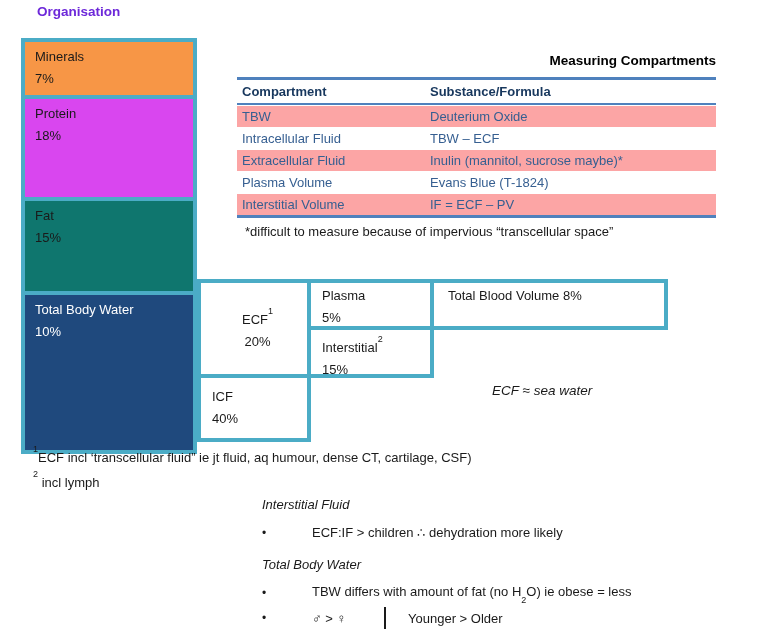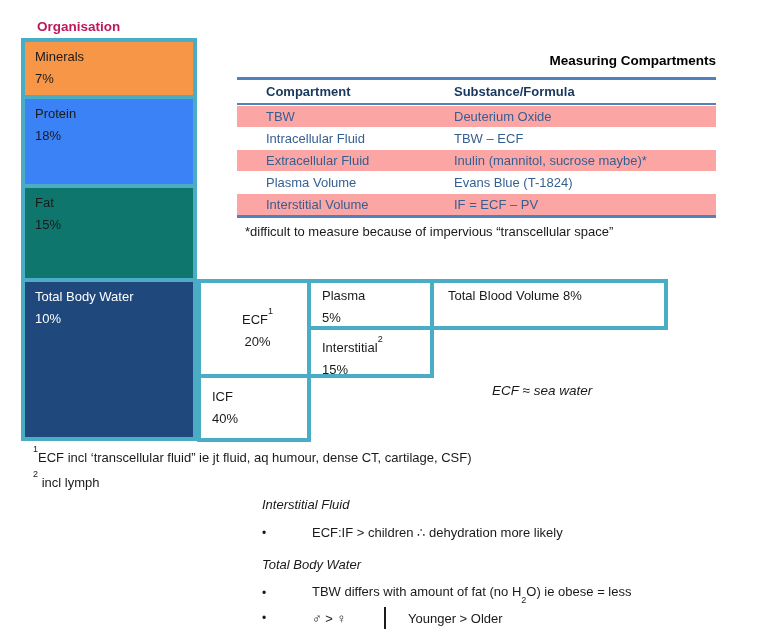--- a/index.html
+++ b/index.html
@@ -2,40 +2,40 @@
 <html><head>
 <meta charset="utf-8">
 <style>
   html,body{margin:0;padding:0;background:#fff;}
   .canvas{
     position:relative;width:760px;height:632px;background:#ffffff;overflow:hidden;
     font-family:"Liberation Sans",sans-serif;color:#1a1a1a;font-size:13px;
   }
 
   
-  .org-title{position:absolute;left:37px;top:19px;font-size:13.5px;font-weight:bold;color:#be185d;margin:0;}
+  .org-title{position:absolute;left:37px;top:4px;font-size:13.5px;font-weight:bold;color:#6d28d9;margin:0;}
 
   
   .stack{position:absolute;left:21px;top:38px;width:176px;}
   .seg{box-sizing:border-box;border:4px solid #4BACC6;padding:4px 8px 0 10px;line-height:22px;}
   .seg + .seg{margin-top:-4px;}
   .seg-minerals{height:61px;background:#F79646;}
-  .seg-protein{height:93px;background:#3b82f6;}
+  .seg-protein{height:106px;background:#d946ef;}
   .seg-fat{height:98px;background:#0f766e;}
   .seg-tbw{height:163px;background:#1F497D;color:#ffffff;}
 
   
   .mc{position:absolute;left:237px;top:53px;width:479px;}
   .mc-title{font-weight:bold;font-size:13.5px;color:#000;margin:0 0 9px 1px;text-align:right;}
   .mc-line3{height:3px;background:#4F81BD;}
   .mc-line2{height:2px;background:#4F81BD;}
   .mc-header{display:flex;height:23px;align-items:center;font-weight:bold;color:#17375D;}
   .mc-row{display:flex;height:22px;align-items:center;color:#365F91;border-top:1px solid #fff;box-sizing:border-box;}
   .mc-row.shade{background:#fca5a5;}
-  .mc-c1{width:188px;padding-left:5px;flex:none;margin-left:24px;}
+  .mc-c1{width:188px;padding-left:5px;flex:none;}
   .mc-c2{flex:1;}
   .mc-footnote{margin-top:6px;padding-left:8px;color:#1a1a1a;}
 
   
   .fbox{position:absolute;box-sizing:border-box;border:4px solid #4BACC6;background:#fff;line-height:22px;}
   .fb-ecf{left:197px;top:279px;width:114px;height:99px;padding:22px 4px 0 11px;text-align:center;}
   .fb-icf{left:197px;top:374px;width:114px;height:68px;padding:8px 4px 0 11px;}
   .fb-plasma{left:307px;top:279px;width:127px;height:51px;padding:2px 12px 0 11px;}
   .fb-inter{left:307px;top:326px;width:127px;height:52px;padding:3px 4px 0 11px;}
   .fb-tbv{left:430px;top:279px;width:238px;height:51px;padding:2px 4px 0 14px;}

